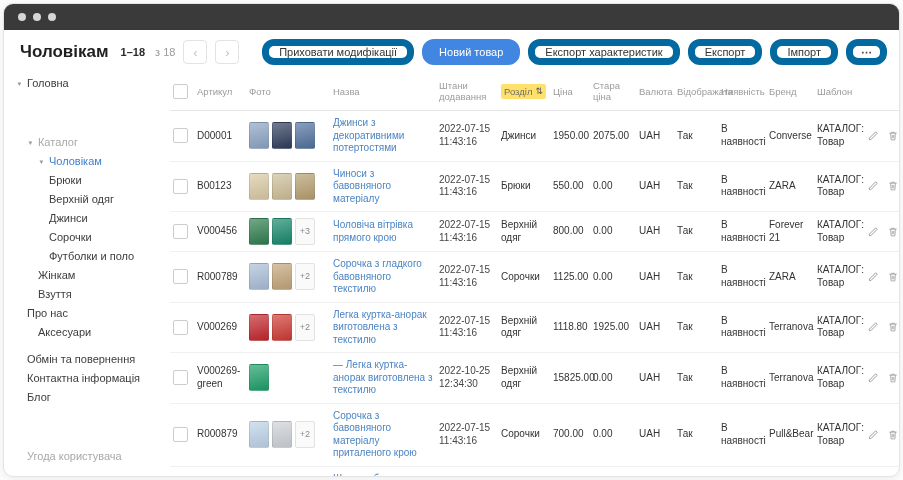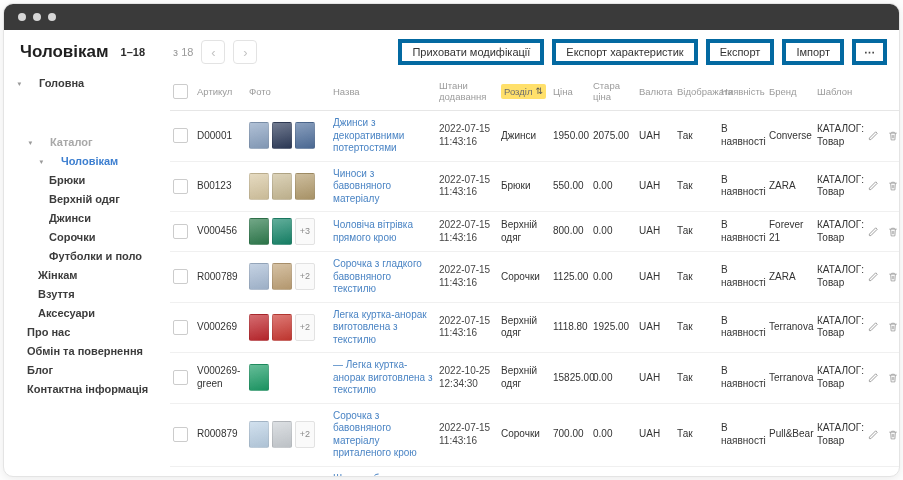--- a/index.html
+++ b/index.html
@@ -4,31 +4,31 @@
 <style>
   html,body{margin:0;padding:0;width:903px;height:480px;overflow:hidden;background:#fdfdfd;
     font-family:"Liberation Sans",sans-serif;}
   .window{position:absolute;inset:3px;background:#fff;border:1px solid #e4e4e4;border-radius:10px;
     box-shadow:0 2px 10px rgba(0,0,0,.07);overflow:hidden;display:flex;flex-direction:column;}
   .titlebar{flex:0 0 26px;background:#3a3a3a;display:flex;align-items:center;gap:7px;padding-left:14px;}
   .dot{width:8px;height:8px;border-radius:50%;background:#d6d6d6;}
   .topbar{display:flex;align-items:center;gap:8px;padding:9px 12px 7px 16px;}
   .page-title{font-size:17px;font-weight:bold;color:#1f1f1f;margin-right:4px;}
   .pag{font-size:11px;color:#2c2c2c;font-weight:bold;}
-  .pag-total{font-size:11px;color:#9a9a9a;margin-left:20px;}
+  .pag-total{font-size:11px;color:#9a9a9a;margin-left:2px;}
   .pg-btn{width:22px;height:22px;border:1px solid #e3e3e3;border-radius:4px;background:#fff;color:#c3c3c3;
     font-size:13px;display:flex;align-items:center;justify-content:center;line-height:1;}
   .spacer{flex:1;}
-  .btn{height:26px;padding:0 10px;border:4px solid #0369a1;border-radius:0;background:#fff;font-size:11px;
+  .btn{height:26px;padding:0 10px;border:7px solid #0369a1;border-radius:12px;background:#fff;font-size:11px;
     color:#333;display:flex;align-items:center;white-space:nowrap;}
   .btn.primary{background:#4186e0;border-color:#4186e0;color:#fff;}
   .btn.more{padding:0 8px;font-weight:bold;color:#444;}
   .content{flex:1;display:flex;min-height:0;}
   .sidebar{flex:0 0 150px;width:150px;padding:2px 2px 0 10px;font-size:11px;color:#3c3c3c;overflow:hidden;}
-  .nav-item{display:flex;align-items:flex-start;gap:16px;padding:3px 2px;line-height:13px;cursor:pointer;font-weight:bold;}
+  .nav-item{display:flex;align-items:flex-start;gap:4px;padding:3px 2px;line-height:13px;cursor:pointer;}
   .nav-item .caret{color:#9a9a9a;font-size:7px;}
   .nav-item.active{color:#3d7fd0;}
   .nav-item.muted{color:#a8a8a8;margin-top:40px;}
   .main{flex:1;min-width:0;padding:0 8px 0 4px;overflow:hidden;}
   table{width:100%;border-collapse:collapse;table-layout:fixed;font-size:10px;color:#333;}
   th{font-weight:normal;color:#9b9b9b;text-align:left;padding:8px 3px;border-bottom:1px solid #e6e6e6;
     font-size:9.5px;vertical-align:middle;}
   td{padding:6px 3px;border-bottom:1px solid #f0f0f0;vertical-align:middle;line-height:1.25;}
   .cb{width:13px;height:13px;border:1px solid #ccc;border-radius:2px;background:#fff;}
   .photos{display:flex;gap:3px;align-items:center;}
@@ -55,20 +55,21 @@
   </div>
 
   <div class="topbar">
     <span class="page-title">Чоловікам</span>
     <span class="pag">1–18</span>
     <span class="pag-total">з 18</span>
     <span class="pg-btn">‹</span>
     <span class="pg-btn">›</span>
     <span class="spacer"></span>
     <button class="btn">Приховати модифікації</button>
+    <button class="btn primary">Новий товар</button>
     <button class="btn">Експорт характеристик</button>
     <button class="btn">Експорт</button>
     <button class="btn">Імпорт</button>
     <button class="btn more">⋯</button>
   </div>
 
   <div class="content">
     <div class="sidebar">
         <div class="nav-item " style="padding-left: 2px;">
           <span class="caret" style="transform: scale(0.9);">▼</span>
@@ -96,34 +97,37 @@
         </div>
         <div class="nav-item " style="padding-left: 35px;">
           <span>Футболки и поло</span>
         </div>
         <div class="nav-item " style="padding-left: 24px;">
           <span>Жінкам</span>
         </div>
         <div class="nav-item " style="padding-left: 24px;">
           <span>Взуття</span>
         </div>
+        <div class="nav-item " style="padding-left: 13px;">
+          <span>Про нас</span>
+        </div>
         <div class="nav-item " style="padding-left: 24px;">
           <span>Аксесуари</span>
         </div>
+        <div class="nav-item " style="padding-left: 13px; margin-top: 8px;">
+          <span>Обмін та повернення</span>
+        </div>
         <div class="nav-item " style="padding-left: 13px;">
-          <span>Про нас</span>
-        </div>
-        <div class="nav-item " style="padding-left: 13px;">
-          <span>Обмін та повернення</span>
+          <span>Контактна інформація</span>
         </div>
         <div class="nav-item " style="padding-left: 13px;">
           <span>Блог</span>
         </div>
-        <div class="nav-item " style="padding-left: 13px;">
-          <span>Контактна інформація</span>
+        <div class="nav-item muted" style="padding-left: 13px;">
+          <span>Угода користувача</span>
         </div>
       </div>
     <div class="main">
       <table>
         <colgroup>
           <col style="width:24px">
             <col style="width:52px">
             <col style="width:84px">
             <col style="width:106px">
           <col style="width:62px">

